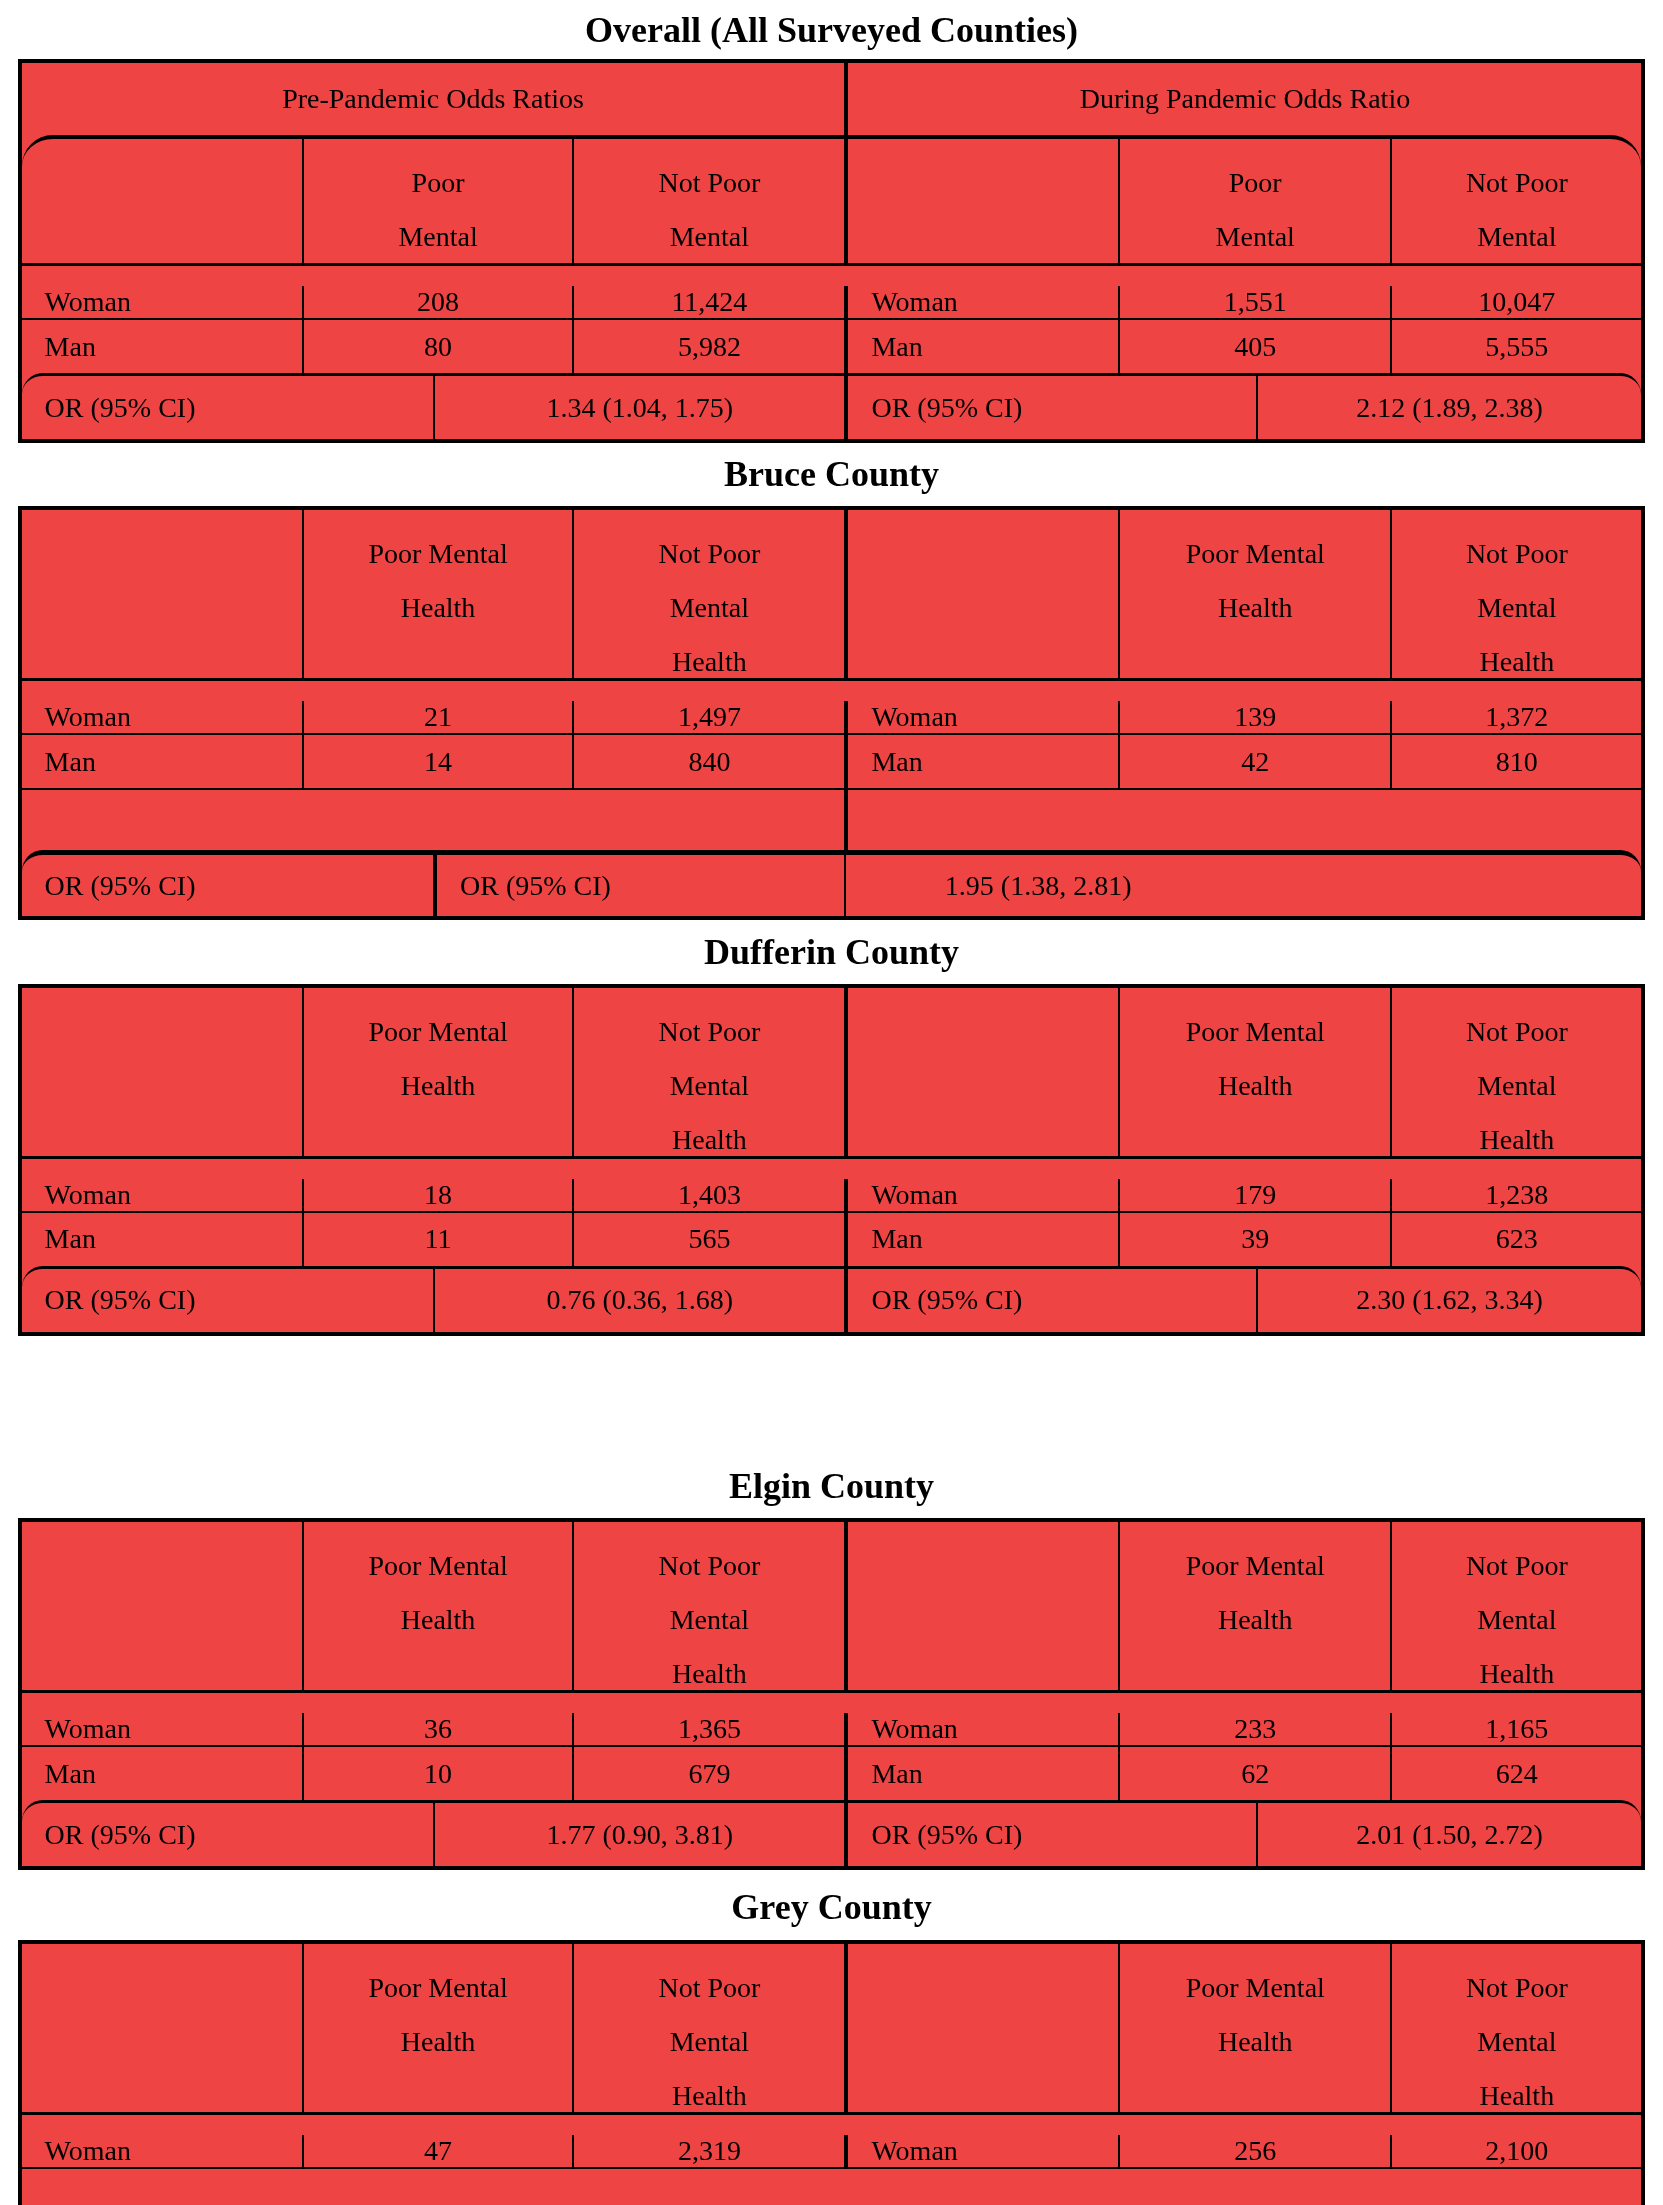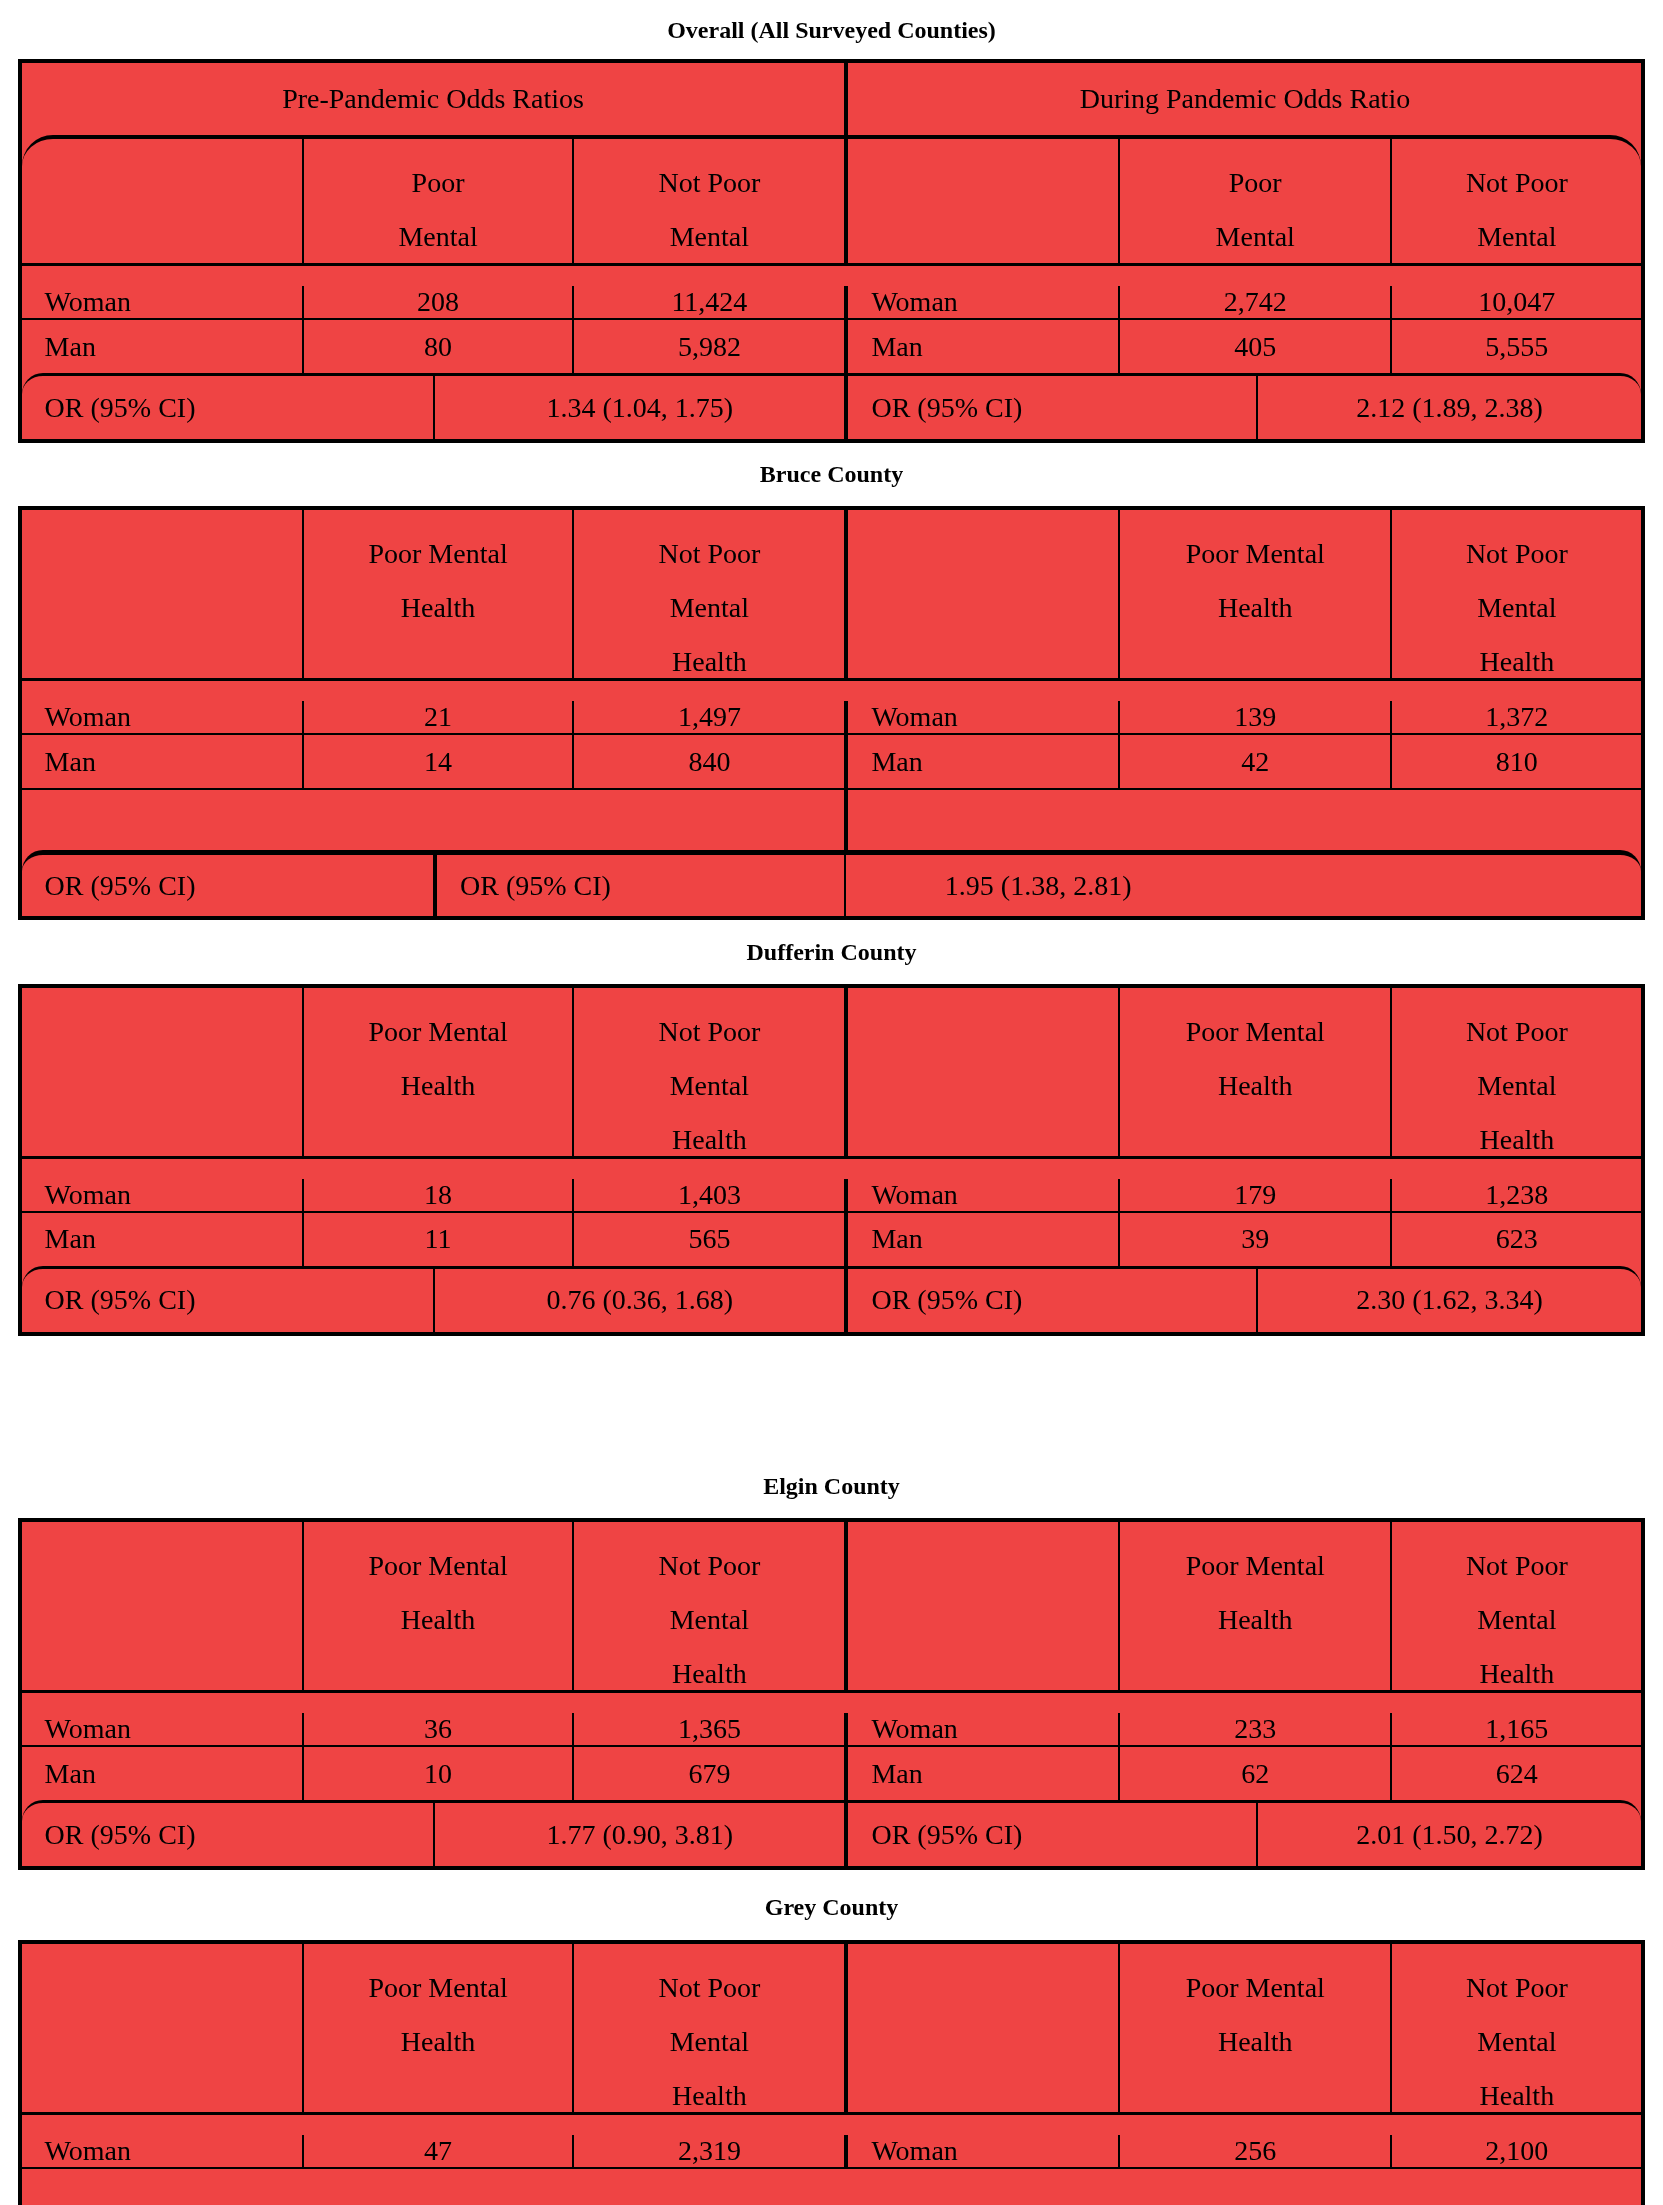--- a/index.html
+++ b/index.html
@@ -8,21 +8,21 @@
     color: #000000;
     font-family: "Liberation Serif", "DejaVu Serif", serif;
     font-size: 28px;
     position: relative;
     overflow: hidden;
   }
   .page { padding: 0 17.6px; box-sizing: border-box; }
 
   .doc-title {
     font-weight: bold;
-    font-size: 24px;
+    font-size: 36px;
     text-align: center;
     line-height: 37px;
   }
   .t-overall   { margin-top: 11.5px;  margin-bottom: 10.6px; }
   .t-bruce     { margin-top: 13.2px;  margin-bottom: 13.2px; }
   .t-dufferin  { margin-top: 13.2px;  margin-bottom: 13.2px; }
   .t-elgin     { margin-top: 132px; margin-bottom: 13.2px; }
   .t-grey      { margin-top: 19.4px;  margin-bottom: 13.2px; }
 
   .tbl {
@@ -107,21 +107,21 @@
 Health</div>
       <div class="c c6 v colhead">Not Poor
 Mental
 Health</div>
     </div>
     <div class="row r-data first-data">
       <div class="c c1 label">Woman</div>
       <div class="c c2 v center">208</div>
       <div class="c c3 v center">11,424</div>
       <div class="c c4 mid label">Woman</div>
-      <div class="c c5 v center">2,742</div>
+      <div class="c c5 v center">1,551</div>
       <div class="c c6 v center">10,047</div>
     </div>
     <div class="row r-data">
       <div class="c c1 label">Man</div>
       <div class="c c2 v center">80</div>
       <div class="c c3 v center">5,982</div>
       <div class="c c4 mid label">Man</div>
       <div class="c c5 v center">405</div>
       <div class="c c6 v center">5,555</div>
     </div>

